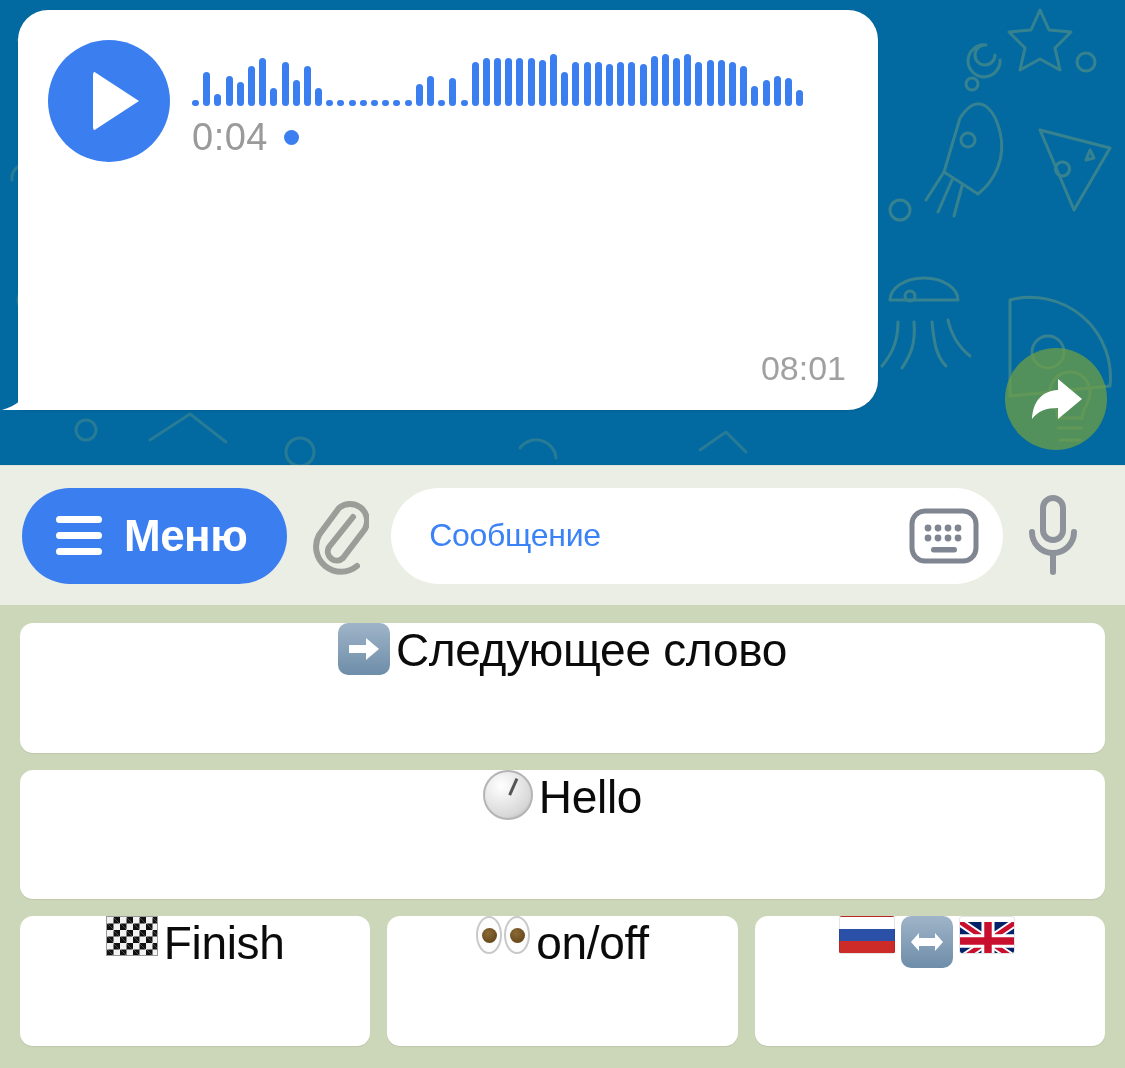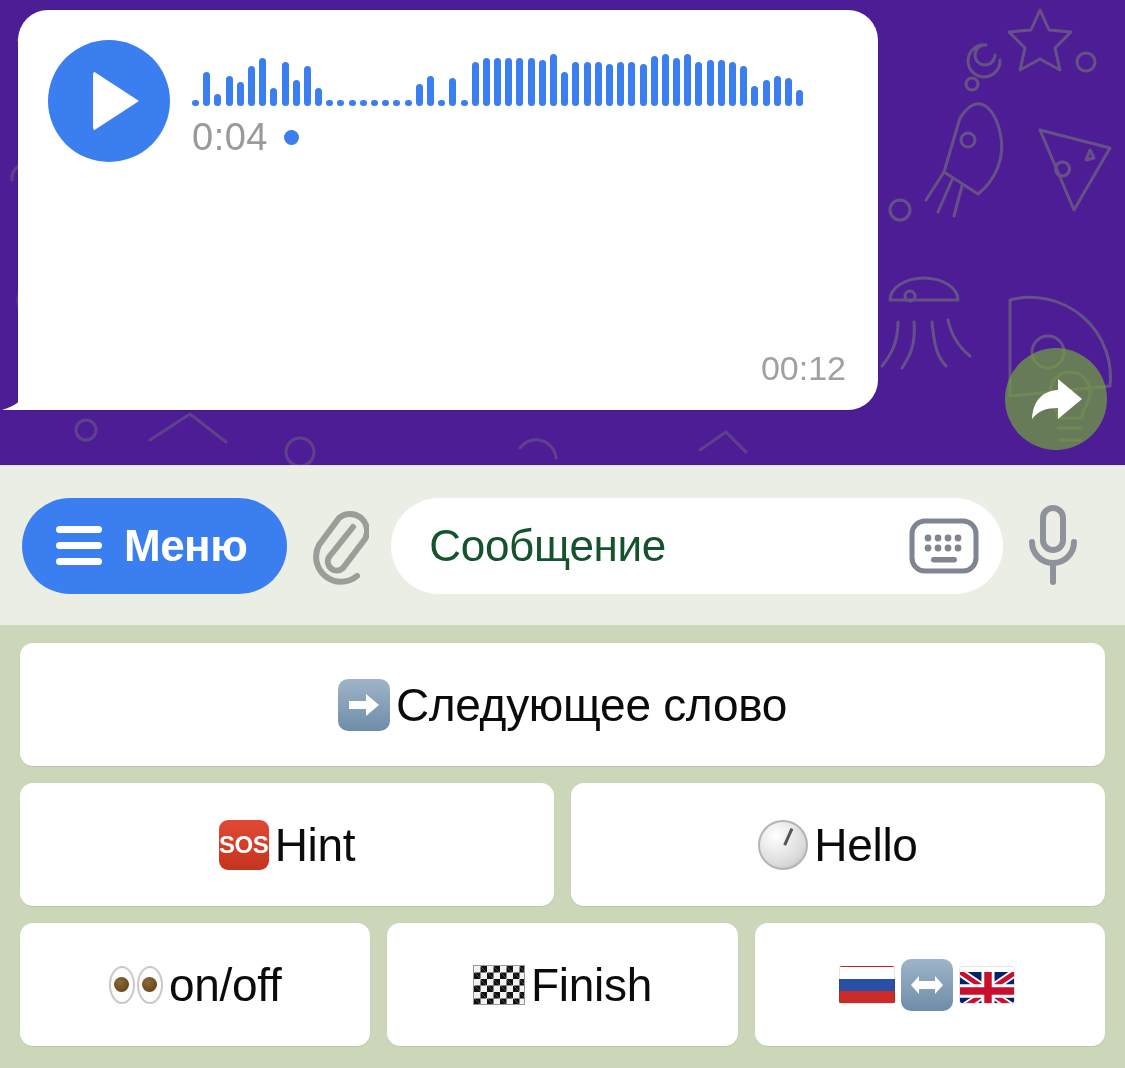--- a/index.html
+++ b/index.html
@@ -18,21 +18,21 @@
     width: 1125px;
     height: 1068px;
     display: flex;
     flex-direction: column;
   }
 
   
   .chat-area {
     position: relative;
     height: 465px;
-    background-color: #4c1d95;
+    background-color: #0369a1;
     overflow: hidden;
     flex: none;
   }
   .doodle-layer {
     position: absolute;
     inset: 0;
     opacity: 0.34;
   }
   .doodle-layer svg {
     display: block;
@@ -152,21 +152,21 @@
     background: rgba(113,160,65,0.72);
     display: flex;
     align-items: center;
     justify-content: center;
     cursor: pointer;
   }
   .forward-btn svg { display: block; }
 
   
   .input-bar {
-    height: 160px;
+    height: 140px;
     flex: none;
     background: #ebeee4;
     display: flex;
     align-items: center;
     gap: 0;
     padding: 0 22px;
     box-sizing: border-box;
     border-top: 1px solid #dfe3d7;
   }
   .menu-btn {
@@ -213,22 +213,22 @@
     background: #ffffff;
     border-radius: 48px;
     display: flex;
     align-items: center;
     padding: 0 24px 0 38px;
     box-sizing: border-box;
     cursor: text;
   }
   .msg-placeholder {
     flex: 1;
-    font-size: 44px;
-    color: #14532d;
+    font-size: 32px;
+    color: #3b82f6;
     letter-spacing: -0.3px;
   }
   .kb-icon { flex:none; display:flex; align-items:center; cursor:pointer; }
   .mic-btn {
     width: 100px;
     flex: none;
     display: flex;
     align-items: center;
     justify-content: center;
     cursor: pointer;
@@ -247,21 +247,21 @@
   .kb-row {
     display: flex;
     gap: 17px;
     flex: 1;
   }
   .kb-btn {
     flex: 1;
     background: #ffffff;
     border-radius: 13px;
     display: flex;
-    align-items: center;
+    align-items: flex-start;
     justify-content: center;
     font-size: 46px;
     color: #0b0b0b;
     cursor: pointer;
     letter-spacing: -0.3px;
     box-shadow: 0 1px 1px rgba(0,0,0,0.07);
     gap: 6px;
     min-width: 0;
     padding: 0 8px;
     box-sizing: border-box;
@@ -482,21 +482,21 @@
                 <span class="wbar" style="height: 16px;"></span>
               </div>
             <div class="voice-meta">
               <span class="voice-dur">0:04</span>
               <span class="unread-dot"></span>
             </div>
           </div>
         </div>
 
 
-        <div class="msg-time">00:12</div>
+        <div class="msg-time">08:01</div>
       </div>
     </div>
 
     <div class="forward-btn">
       <svg width="56" height="48" viewBox="0 0 56 48" xmlns="http://www.w3.org/2000/svg">
         <path d="M30 4 L54 24 L30 44 L30 33 C18 33 10 36 4 44 C5 26 14 16 30 15 Z" fill="#ffffff"></path>
       </svg>
     </div>
   </div>
 
@@ -554,40 +554,36 @@
           <svg width="34" height="26" viewBox="0 0 34 26" xmlns="http://www.w3.org/2000/svg">
             <path d="M2 9 L19 9 L19 2 L32 13 L19 24 L19 17 L2 17 Z" fill="#ffffff"></path>
           </svg>
         </span>
         <span>Следующее слово</span>
       </div>
     </div>
 
     <div class="kb-row">
       <div class="kb-btn">
-        <span class="emoji-sos">SOS</span>
-        <span>Hint</span>
-      </div>
-      <div class="kb-btn">
         <span class="emoji-clock"></span>
         <span>Hello</span>
       </div>
     </div>
 
     <div class="kb-row">
+      <div class="kb-btn">
+        <span class="emoji-finish"></span>
+        <span>Finish</span>
+      </div>
       <div class="kb-btn">
         <span class="emoji-eyes">
           <span></span>
             <span></span>
         </span>
         <span>on/off</span>
-      </div>
-      <div class="kb-btn">
-        <span class="emoji-finish"></span>
-        <span>Finish</span>
       </div>
       <div class="kb-btn">
         <span class="emoji-flag-ru"></span>
         <span class="emoji-arrows-lr">
           <svg width="36" height="24" viewBox="0 0 36 24" xmlns="http://www.w3.org/2000/svg">
             <path d="M2 12 L10 3 L10 8 L26 8 L26 3 L34 12 L26 21 L26 16 L10 16 L10 21 Z" fill="#ffffff"></path>
           </svg>
         </span>
         <span class="emoji-flag-gb">
           <svg width="56" height="38" viewBox="0 0 60 40" preserveAspectRatio="none" xmlns="http://www.w3.org/2000/svg">

